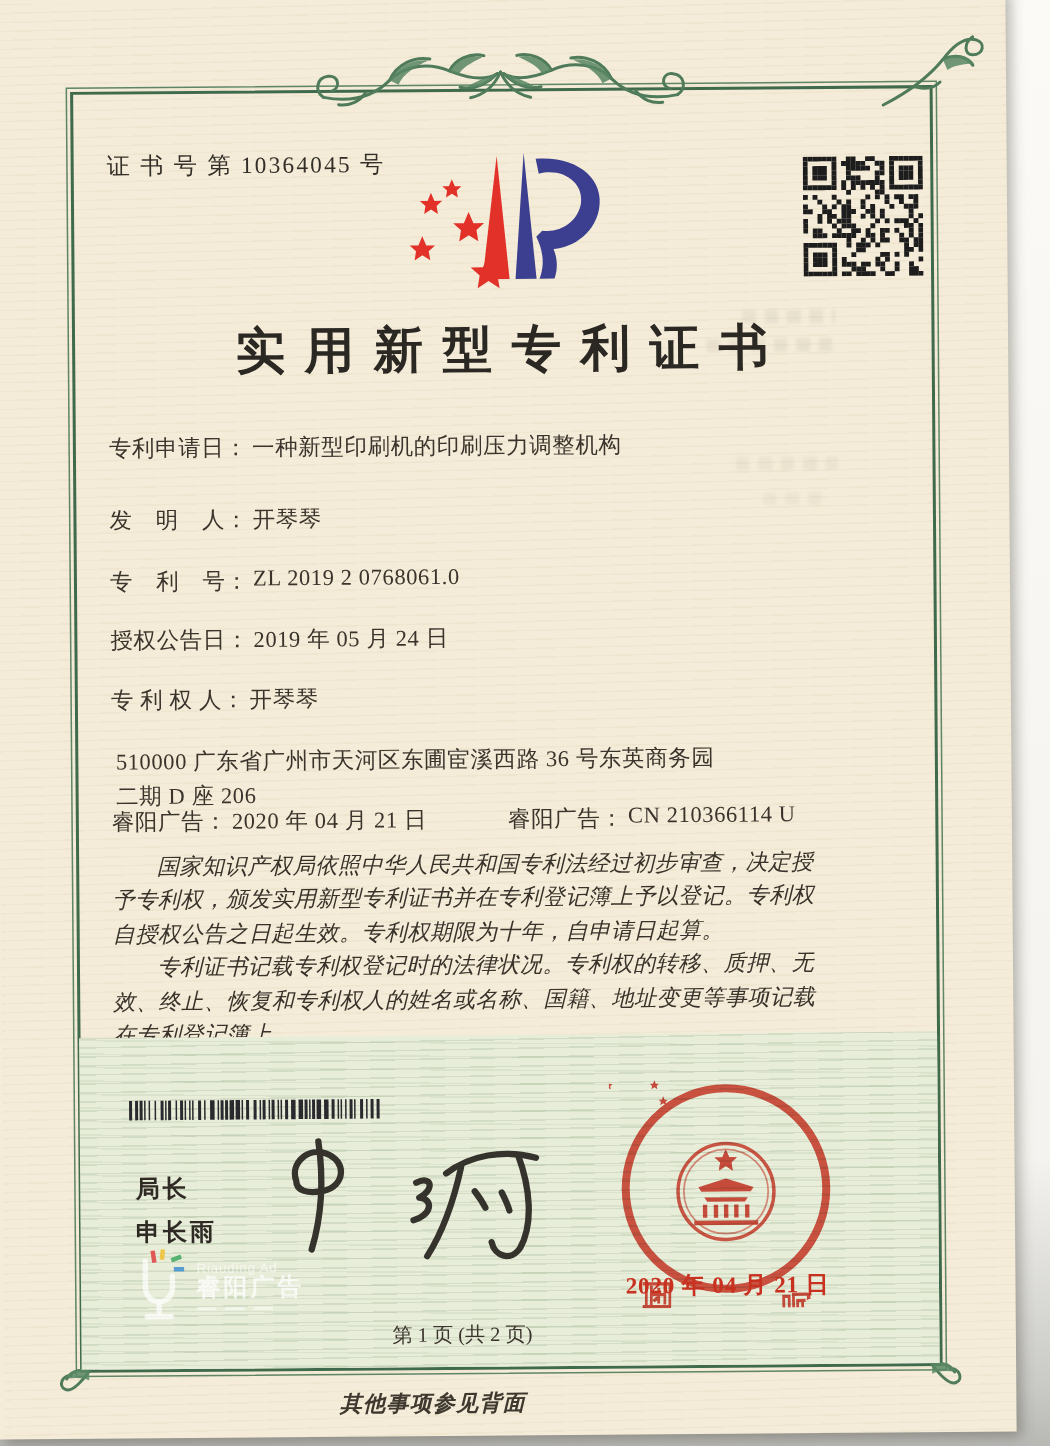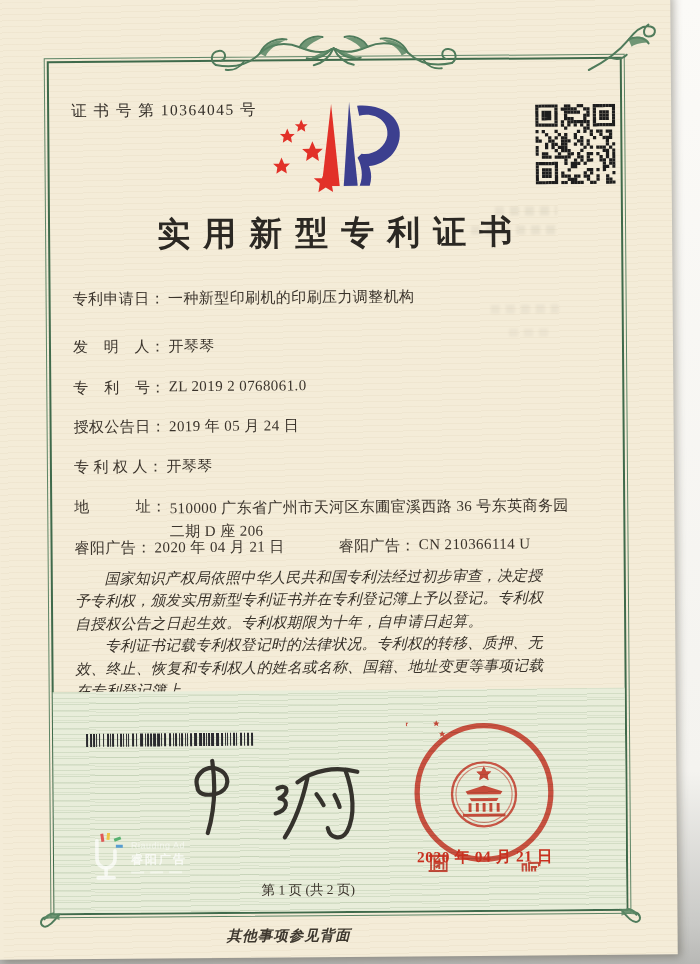--- a/index.html
+++ b/index.html
@@ -51,21 +51,21 @@
   .seal-date{position:absolute;left:406px;top:848px;width:152px;text-align:center;
     font-size:15.5px;font-weight:700;color:#c8301f;letter-spacing:.5px;}
   .pageind{position:absolute;left:235px;top:881px;width:140px;text-align:center;
     font-size:13.5px;color:#3b342c;}
   .backnote{position:absolute;left:178px;top:926px;width:214px;text-align:center;
     font-size:14.5px;font-weight:600;font-style:italic;color:#3e382f;letter-spacing:1px;}
   
   .wm{position:absolute;left:86px;top:831px;display:flex;align-items:center;opacity:.85;}
   .wm .txt{margin-left:8px;color:rgba(255,255,255,.85);}
   .wm .en{font-size:9px;letter-spacing:.5px;opacity:.8;font-family:"Liberation Sans",sans-serif;}
-  .wm .cn{font-size:12px;font-weight:700;letter-spacing:2px;line-height:18px;}
+  .wm .cn{font-size:16px;font-weight:700;letter-spacing:2px;line-height:18px;}
   .wm .tagline{margin-top:3px;display:flex;gap:6px;}
   .wm .tagline i{display:block;width:13px;height:2px;background:rgba(255,255,255,.55);}
   
   .ghost{position:absolute;opacity:.16;filter:blur(1px);
     background:repeating-linear-gradient(90deg, rgba(115,110,100,.5) 0 9px, transparent 9px 15px);}
   .g1{left:497px;top:208px;width:62px;height:9px;}
   .g2{left:473px;top:227px;width:86px;height:9px;}
   .g3{left:492px;top:306px;width:68px;height:9px;opacity:.12;}
   .g4{left:510px;top:330px;width:40px;height:8px;opacity:.1;}
   
@@ -468,41 +468,44 @@
     </div>
     <div class="row row-filing">
       <span class="lbl">授权公告日：</span>
       <span class="val">2019 年 05 月 24 日</span>
     </div>
     <div class="row row-patentee">
       <span class="lbl">专 利 权 人：</span>
       <span class="val">开琴琴</span>
     </div>
     <div class="row row-address">
-      <span class="lbl">地　　　址：</span>
       <span class="val">510000 广东省广州市天河区东圃宦溪西路 36 号东英商务园二期 D 座 206</span>
     </div>
     <div class="row row-grant">
       <span class="lbl">睿阳广告：</span>
       <span class="val">2020 年 04 月 21 日</span>
       <span class="pair2">
         <span class="lbl">睿阳广告：</span>
         <span class="val">CN 210366114 U</span>
       </span>
     </div>
 
     <div class="paras">
       <p>国家知识产权局依照中华人民共和国专利法经过初步审查，决定授予专利权，颁发实用新型专利证书并在专利登记簿上予以登记。专利权自授权公告之日起生效。专利权期限为十年，自申请日起算。</p>
       <p>专利证书记载专利权登记时的法律状况。专利权的转移、质押、无效、终止、恢复和专利权人的姓名或名称、国籍、地址变更等事项记载在专利登记簿上。</p>
     </div>
 
     <div class="band"></div>
 
     <div class="barcode" id="barcode"><span class="bar" style="width: 2px; margin-right: 2px;"></span><span class="bar" style="width: 2px; margin-right: 1px;"></span><span class="bar" style="width: 2px; margin-right: 1px;"></span><span class="bar" style="width: 1px; margin-right: 2px;"></span><span class="bar" style="width: 1px; margin-right: 3px;"></span><span class="bar" style="width: 1px; margin-right: 3px;"></span><span class="bar" style="width: 2px; margin-right: 1px;"></span><span class="bar" style="width: 1px; margin-right: 1px;"></span><span class="bar" style="width: 2px; margin-right: 3px;"></span><span class="bar" style="width: 1px; margin-right: 2px;"></span><span class="bar" style="width: 2px; margin-right: 1px;"></span><span class="bar" style="width: 1px; margin-right: 2px;"></span><span class="bar" style="width: 1px; margin-right: 1px;"></span><span class="bar" style="width: 1px; margin-right: 3px;"></span><span class="bar" style="width: 2px; margin-right: 2px;"></span><span class="bar" style="width: 1px; margin-right: 3px;"></span><span class="bar" style="width: 3px; margin-right: 2px;"></span><span class="bar" style="width: 1px; margin-right: 1px;"></span><span class="bar" style="width: 2px; margin-right: 1px;"></span><span class="bar" style="width: 2px; margin-right: 1px;"></span><span class="bar" style="width: 3px; margin-right: 1px;"></span><span class="bar" style="width: 3px; margin-right: 1px;"></span><span class="bar" style="width: 1px; margin-right: 2px;"></span><span class="bar" style="width: 2px; margin-right: 3px;"></span><span class="bar" style="width: 2px; margin-right: 2px;"></span><span class="bar" style="width: 1px; margin-right: 1px;"></span><span class="bar" style="width: 2px; margin-right: 2px;"></span><span class="bar" style="width: 1px; margin-right: 1px;"></span><span class="bar" style="width: 2px; margin-right: 2px;"></span><span class="bar" style="width: 1px; margin-right: 1px;"></span><span class="bar" style="width: 1px; margin-right: 2px;"></span><span class="bar" style="width: 2px; margin-right: 2px;"></span><span class="bar" style="width: 3px; margin-right: 2px;"></span><span class="bar" style="width: 3px; margin-right: 1px;"></span><span class="bar" style="width: 2px; margin-right: 1px;"></span><span class="bar" style="width: 1px; margin-right: 1px;"></span><span class="bar" style="width: 2px; margin-right: 1px;"></span><span class="bar" style="width: 3px; margin-right: 2px;"></span><span class="bar" style="width: 3px; margin-right: 2px;"></span><span class="bar" style="width: 2px; margin-right: 2px;"></span><span class="bar" style="width: 1px; margin-right: 1px;"></span><span class="bar" style="width: 1px; margin-right: 2px;"></span><span class="bar" style="width: 1px; margin-right: 2px;"></span><span class="bar" style="width: 2px; margin-right: 1px;"></span><span class="bar" style="width: 1px; margin-right: 3px;"></span><span class="bar" style="width: 2px; margin-right: 2px;"></span><span class="bar" style="width: 1px; margin-right: 2px;"></span><span class="bar" style="width: 2px; margin-right: 2px;"></span><span class="bar" style="width: 2px; margin-right: 1px;"></span></div>
 
+    <div class="director">
+      <div>局长</div>
+      <div>申长雨</div>
+    </div>
 
     <svg class="signature" width="182" height="100" viewBox="0 0 182 100">
       <g stroke="#26231f" stroke-width="4.2" fill="none" stroke-linecap="round" stroke-linejoin="round" opacity="0.92">
         <path d="M27,12 C 30,34 30,58 22,84"></path>
         <path d="M12,38 C 8,26 20,16 32,20 C 46,25 45,42 30,45 C 20,47 12,45 12,38 Z"></path>
         <path d="M92,40 C 102,35 105,44 94,50 C 104,51 102,62 90,65"></path>
         <path d="M112,34 C 128,22 150,18 172,24"></path>
         <path d="M122,30 C 117,52 110,72 99,89"></path>
         <path d="M160,22 C 168,44 170,68 161,84 C 155,93 144,90 142,80"></path>
         <path d="M131,46 C 134,50 136,53 138,57"></path>

